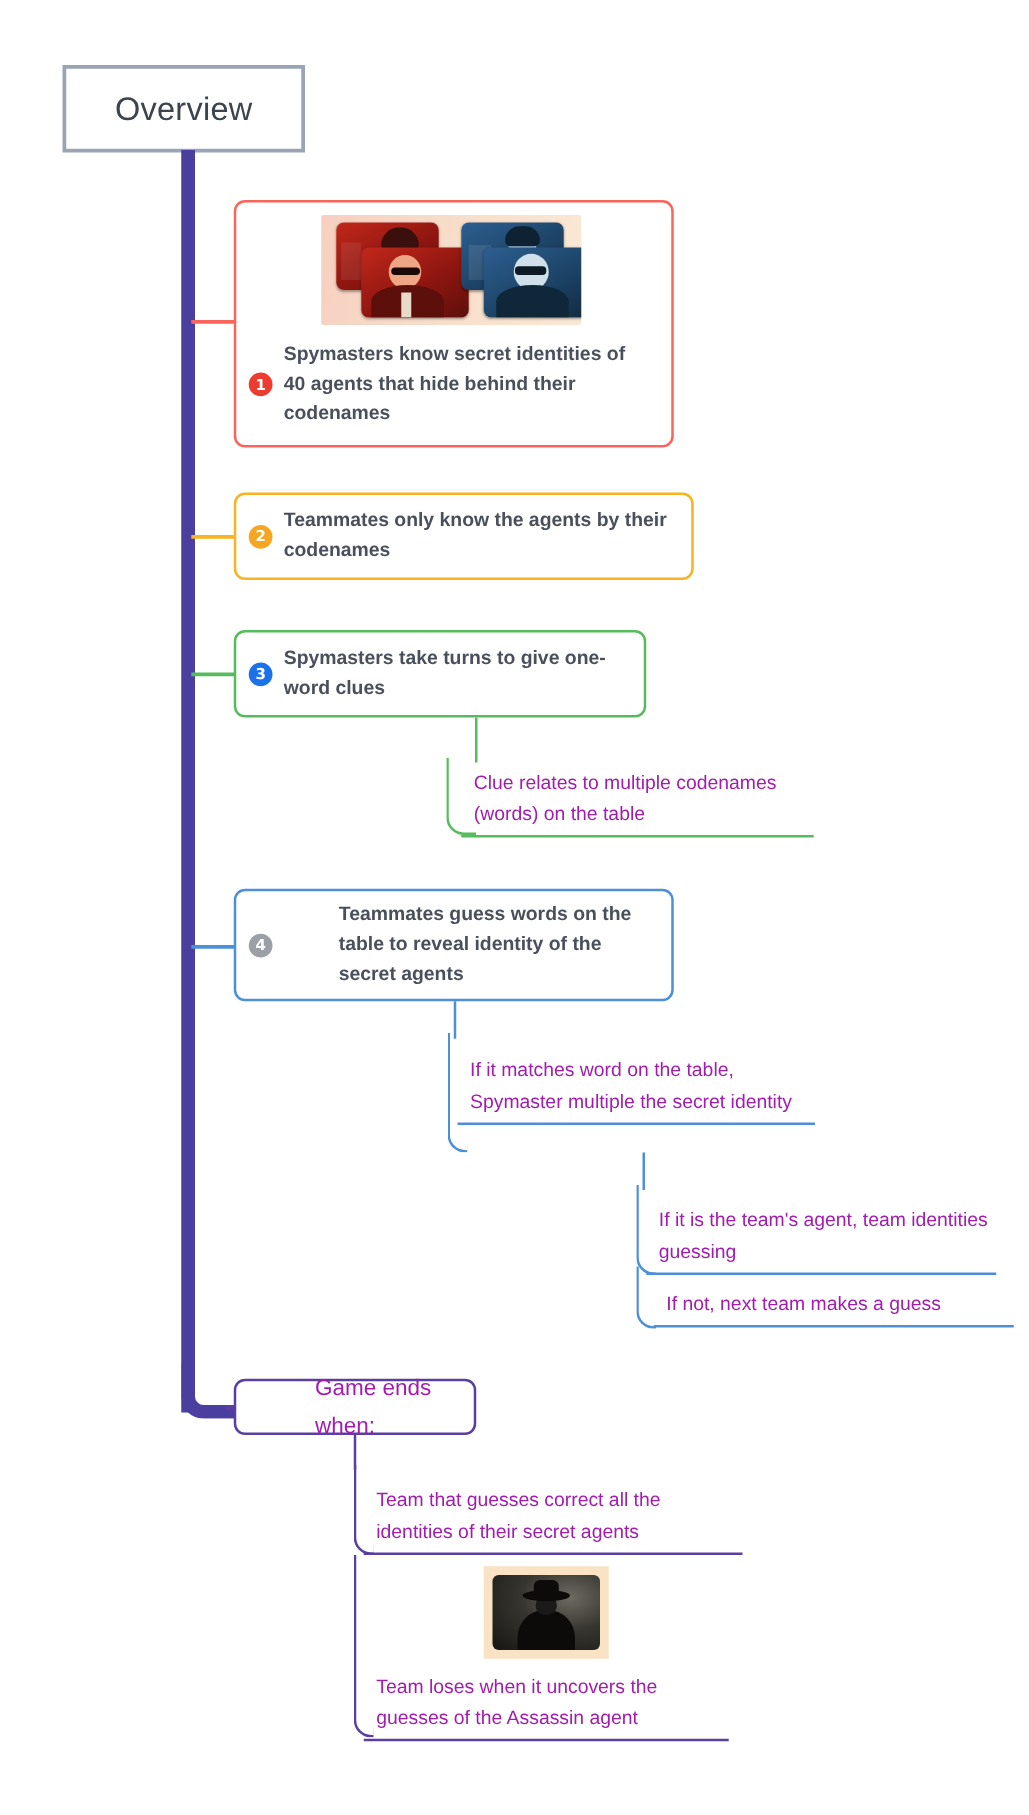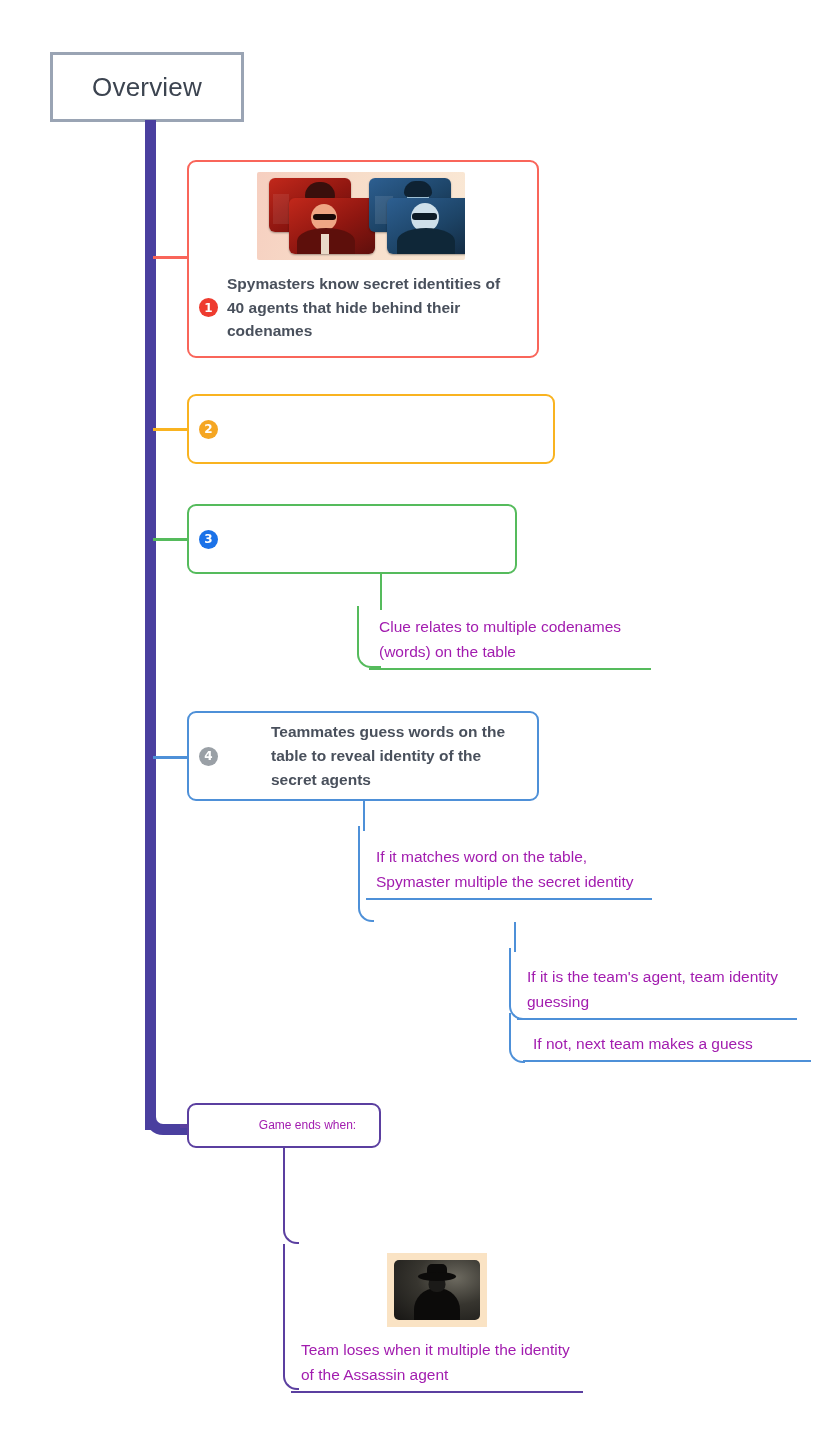--- a/index.html
+++ b/index.html
@@ -192,26 +192,28 @@
         <span class="badge" style="background:#ee3b2f;">1</span>
         <span class="node-text" style="width:278px;">Spymasters know secret identities of 40 agents that hide behind their codenames</span>
       </div>
     </div>
   </div>
 
   <div class="conn1" style="top:428px; width:38px; background:#f9b320;"></div>
 
   <div class="node-box" style="left:187px; top:394px; width:368px; height:70px; border-color:#f9b320;">
     <span class="badge" style="background:#f5a623;">2</span>
+    <span class="node-text" style="width:310px;">Teammates only know the agents by their codenames</span>
   </div>
 
   <div class="conn1" style="top:538px; width:38px; background:#55bb5c;"></div>
 
   <div class="node-box" style="left:187px; top:504px; width:330px; height:70px; border-color:#55bb5c;">
     <span class="badge" style="background:#1b72e8;">3</span>
+    <span class="node-text" style="width:272px;">Spymasters take turns to give one-word clues</span>
   </div>
 
   <div class="vstem" style="left:380px; top:574px; height:36px; background:#55bb5c;"></div>
   <div class="leaf-drop" style="left:357px; top:606px; width:24px; height:62px; border-color:#55bb5c;"></div>
   <div class="leaf" style="left:369px; top:612px; width:282px;">
     <div class="leaf-text">Clue relates to multiple codenames (words) on the table</div>
     <div class="leaf-rule" style="background:#55bb5c;"></div>
   </div>
 
   <div class="conn1" style="top:756px; width:38px; background:#4e90d8;"></div>
@@ -224,46 +226,50 @@
   <div class="vstem" style="left:363px; top:801px; height:30px; background:#4e90d8;"></div>
   <div class="leaf-drop" style="left:358px; top:826px; width:16px; height:96px; border-color:#4e90d8;"></div>
   <div class="leaf" style="left:366px; top:842px; width:286px;">
     <div class="leaf-text">If it matches word on the table, Spymaster multiple the secret identity</div>
     <div class="leaf-rule" style="background:#4e90d8;"></div>
   </div>
 
   <div class="vstem" style="left:514px; top:922px; height:30px; background:#4e90d8;"></div>
   <div class="leaf-drop" style="left:509px; top:948px; width:16px; height:72px; border-color:#4e90d8;"></div>
   <div class="leaf" style="left:517px; top:962px; width:280px;">
-    <div class="leaf-text">If it is the team's agent, team identity guessing</div>
+    <div class="leaf-text">If it is the team's agent, team identities guessing</div>
     <div class="leaf-rule" style="background:#4e90d8;"></div>
   </div>
 
   <div class="leaf-drop" style="left:509px; top:1013px; width:16px; height:50px; border-color:#4e90d8;"></div>
   <div class="leaf" style="left:523px; top:1029px; width:288px;">
     <div class="leaf-text">If not, next team makes a guess</div>
     <div class="leaf-rule" style="background:#4e90d8;"></div>
   </div>
 
   <div class="conn1" style="left:180px; top:1124px; width:14px; height:4px; background:#5b3fa0;"></div>
 
   <div class="node-box" style="left:187px; top:1103px; width:194px; height:45px; border-color:#5b3fa0; justify-content:center; padding:10px 16px;">
-    <span class="leaf-text" style="padding:0; font-size:12px;margin-left:47px;">Game ends when:</span>
+    <span class="leaf-text" style="padding:0; font-size:18px;margin-left:47px;">Game ends when:</span>
   </div>
 
   <div class="vstem" style="left:283px; top:1148px; height:28px; background:#5b3fa0;"></div>
   <div class="leaf-drop" style="left:283px; top:1172px; width:16px; height:72px; border-color:#5b3fa0;"></div>
+  <div class="leaf" style="left:291px; top:1186px; width:303px;">
+    <div class="leaf-text">Team that guesses correct all the identities of their secret agents</div>
+    <div class="leaf-rule" style="background:#5b3fa0;"></div>
+  </div>
 
   <div class="leaf-drop" style="left:283px; top:1244px; width:16px; height:146px; border-color:#5b3fa0;"></div>
   <div class="leaf" style="left:291px; top:1253px; width:292px;">
     <div class="assassin-img" style="position:relative; left:96px; top:0;">
       <div class="assassin-inner">
         <div class="assassin-body"></div>
         <div class="assassin-face"></div>
         <div class="assassin-crown"></div>
         <div class="assassin-hat"></div>
       </div>
     </div>
-    <div class="leaf-text" style="margin-top:8px;">Team loses when it multiple the identity of the Assassin agent</div>
+    <div class="leaf-text" style="margin-top:8px;">Team loses when it uncovers the guesses of the Assassin agent</div>
     <div class="leaf-rule" style="background:#5b3fa0;"></div>
   </div>
 
 </div>
 
 </body></html>

